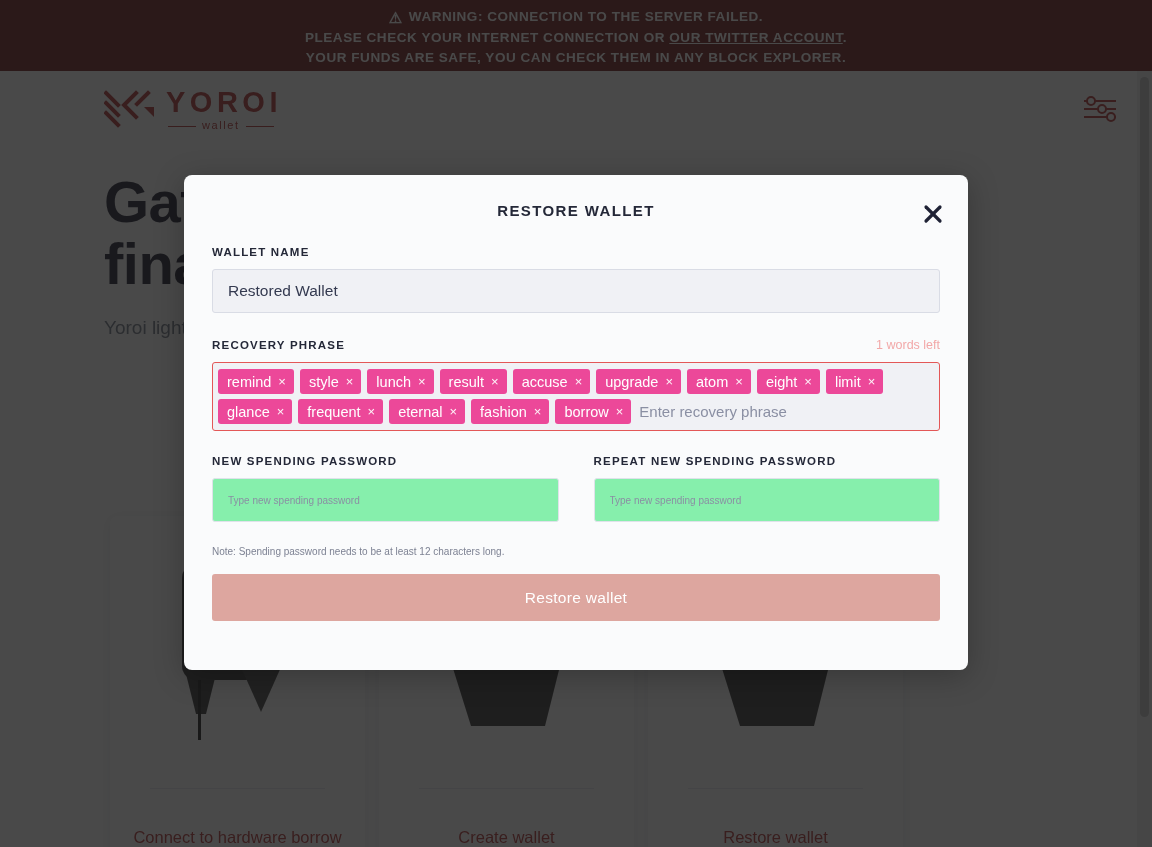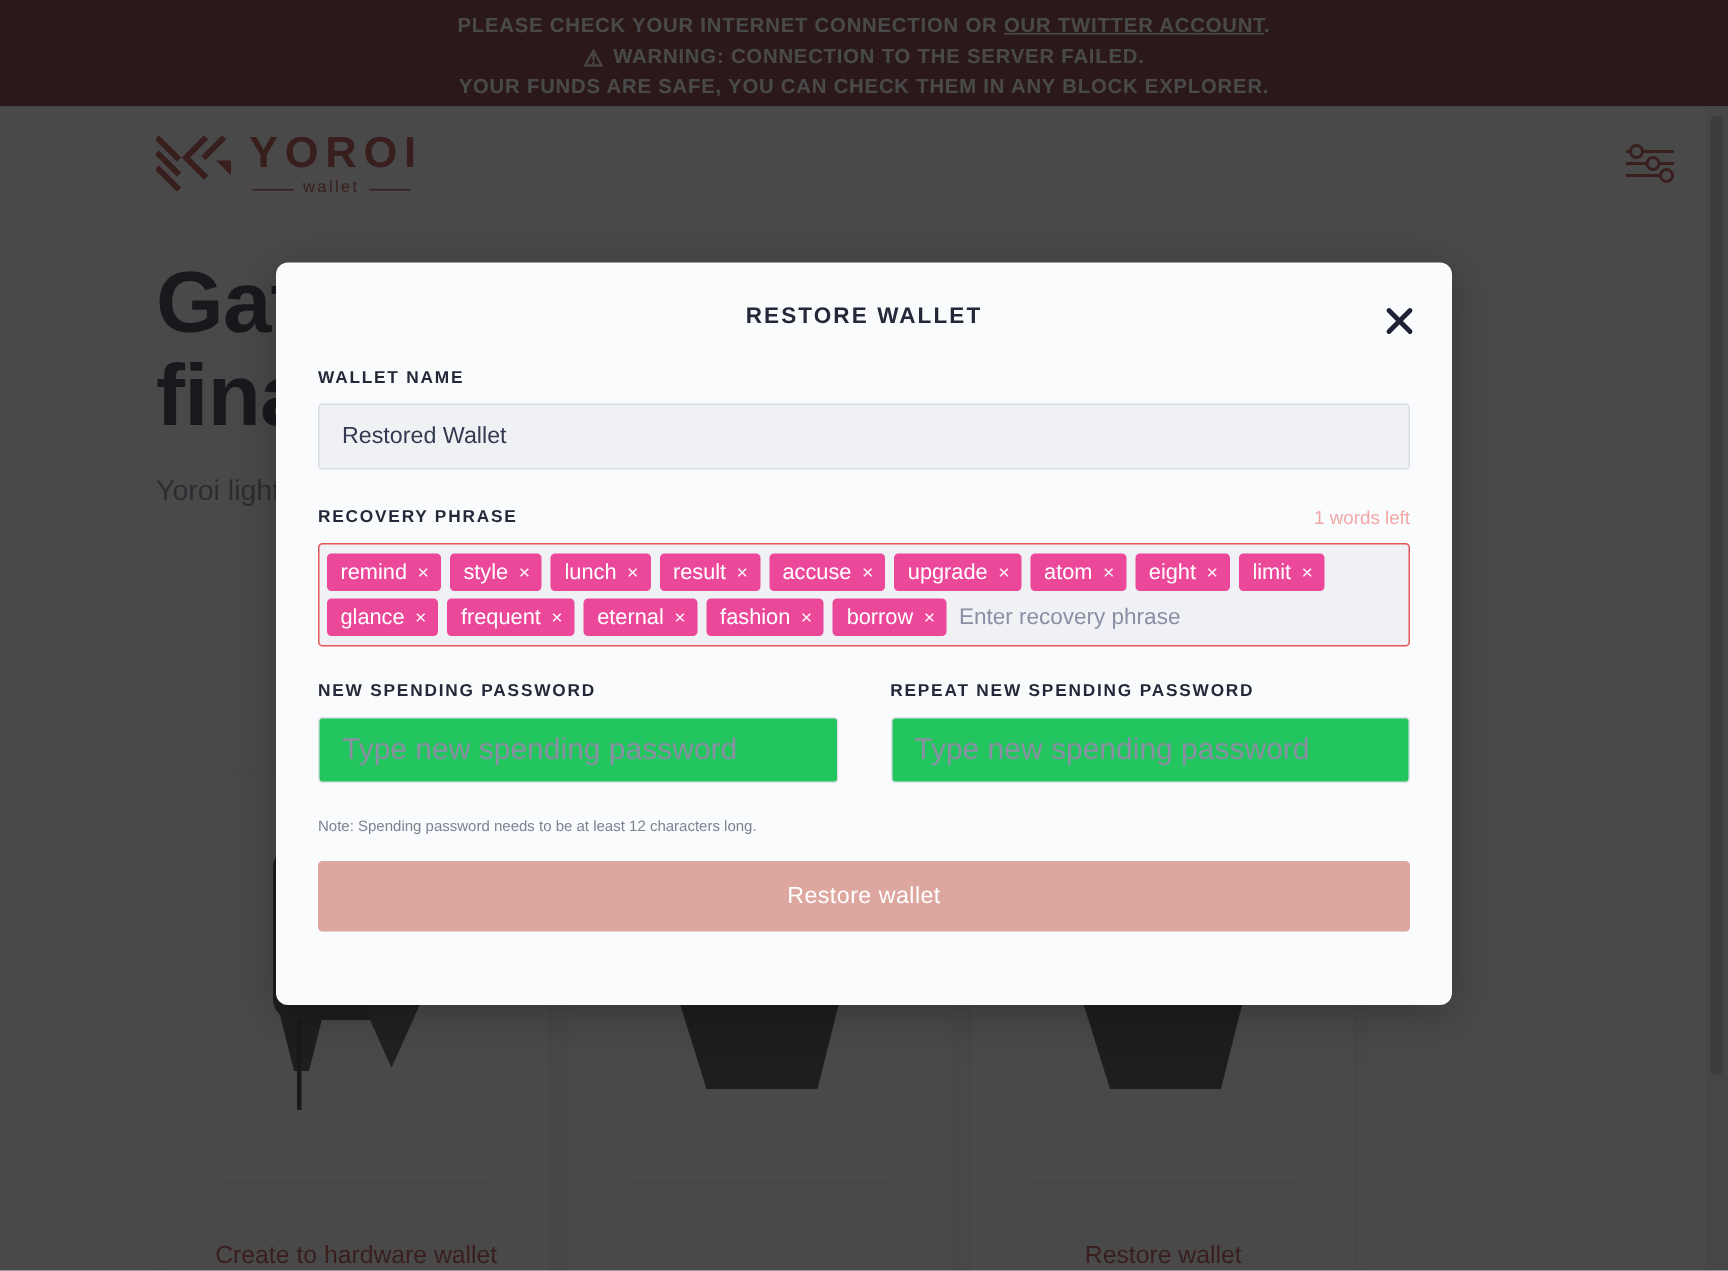--- a/index.html
+++ b/index.html
@@ -309,25 +309,25 @@
   #pw-row {
     margin-top: 24px;
     display: flex;
     gap: 35px;
   }
   .pw-col { flex: 1; }
   .pw-input {
     margin-top: 11px;
     width: 100%;
     height: 44px;
-    background: #22c55e;
+    background: #86efac;
     border: 1px solid #dfe2ea;
     border-radius: 3px;
     padding: 0 15px;
-    font-size: 20px;
+    font-size: 10px;
     color: #343a50;
     font-family: "Liberation Sans", sans-serif;
     outline: none;
   }
   .pw-input::placeholder { color: #8a8fa3; opacity: 1; }
 
   #note {
     margin-top: 24px;
     font-size: 10px;
     color: #7d8293;
@@ -347,24 +347,24 @@
     cursor: pointer;
   }
 </style>
 </head>
 <body>
 
 <div id="page">
 
   <div id="warning-banner">
     <div class="line">
+      <span class="warn-icon">⚠</span><span>WARNING: CONNECTION TO THE SERVER FAILED.</span>
+    </div>
+    <div class="line">
       <span>PLEASE CHECK YOUR INTERNET CONNECTION OR </span><a href="#">OUR TWITTER ACCOUNT</a><span>.</span>
-    </div>
-    <div class="line">
-      <span class="warn-icon">⚠</span><span>WARNING: CONNECTION TO THE SERVER FAILED.</span>
     </div>
     <div class="line">YOUR FUNDS ARE SAFE, YOU CAN CHECK THEM IN ANY BLOCK EXPLORER.</div>
   </div>
 
   <div id="page-body">
 
     <div id="topbar">
       <div id="logo">
         <svg class="logo-mark" viewBox="0 0 52 40">
           <g stroke="#ad2b2b" stroke-width="4" fill="none" stroke-linecap="square">
@@ -404,30 +404,31 @@
       <div class="wcard">
         <svg class="art" viewBox="0 0 255 210">
           <rect x="72" y="18" width="78" height="116" rx="14" fill="#2c2c2c"></rect>
           <rect x="86" y="42" width="50" height="62" rx="6" fill="#151515"></rect>
           <path d="M118 40 h14 v26 h-14z" fill="#3a3a3a"></path>
           <path d="M72 112 L110 112 L96 168 L86 168 Z" fill="#2c2c2c"></path>
           <path d="M126 110 L176 110 L151 166 Z" fill="#3a3a3a"></path>
           <rect x="88" y="134" width="3" height="60" fill="#111"></rect>
         </svg>
         <div class="rule"></div>
-        <div class="caption">Create to hardware wallet</div>
+        <div class="caption">Connect to hardware borrow</div>
       </div>
 
       <div class="wcard">
         <svg class="art" viewBox="0 0 255 210">
           <rect x="64" y="28" width="128" height="84" rx="14" fill="#1d1d1d"></rect>
           <rect x="78" y="44" width="100" height="54" rx="8" fill="#2a2a2a"></rect>
           <path d="M72 116 L182 116 L166 180 L92 180 Z" fill="#2c2c2c"></path>
         </svg>
         <div class="rule"></div>
+        <div class="caption">Create wallet</div>
       </div>
 
       <div class="wcard">
         <svg class="art" viewBox="0 0 255 210">
           <rect x="64" y="28" width="128" height="84" rx="14" fill="#1d1d1d"></rect>
           <rect x="78" y="44" width="100" height="54" rx="8" fill="#2a2a2a"></rect>
           <path d="M72 116 L182 116 L166 180 L92 180 Z" fill="#2c2c2c"></path>
         </svg>
         <div class="rule"></div>
         <div class="caption">Restore wallet</div>

